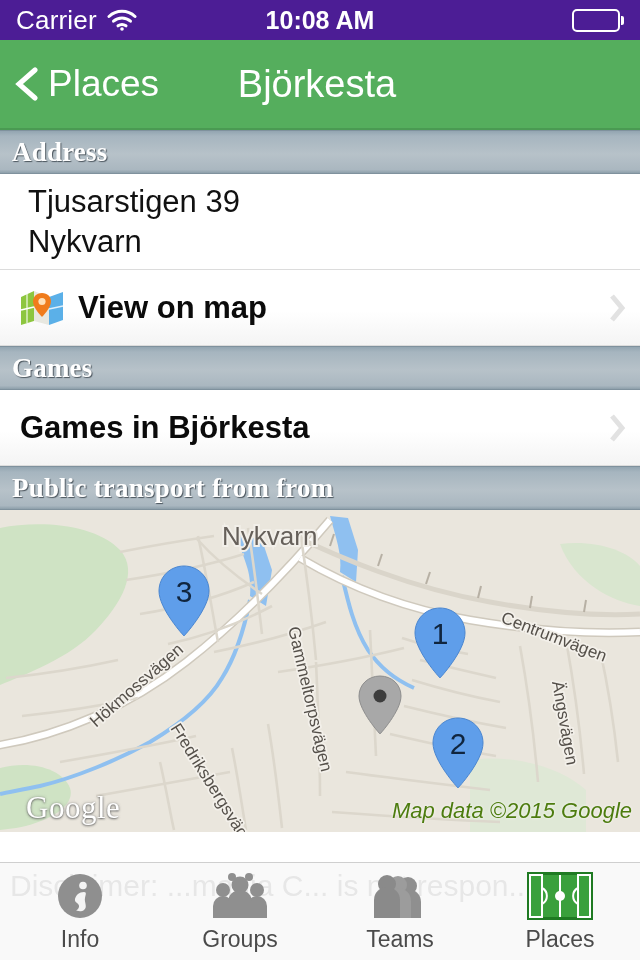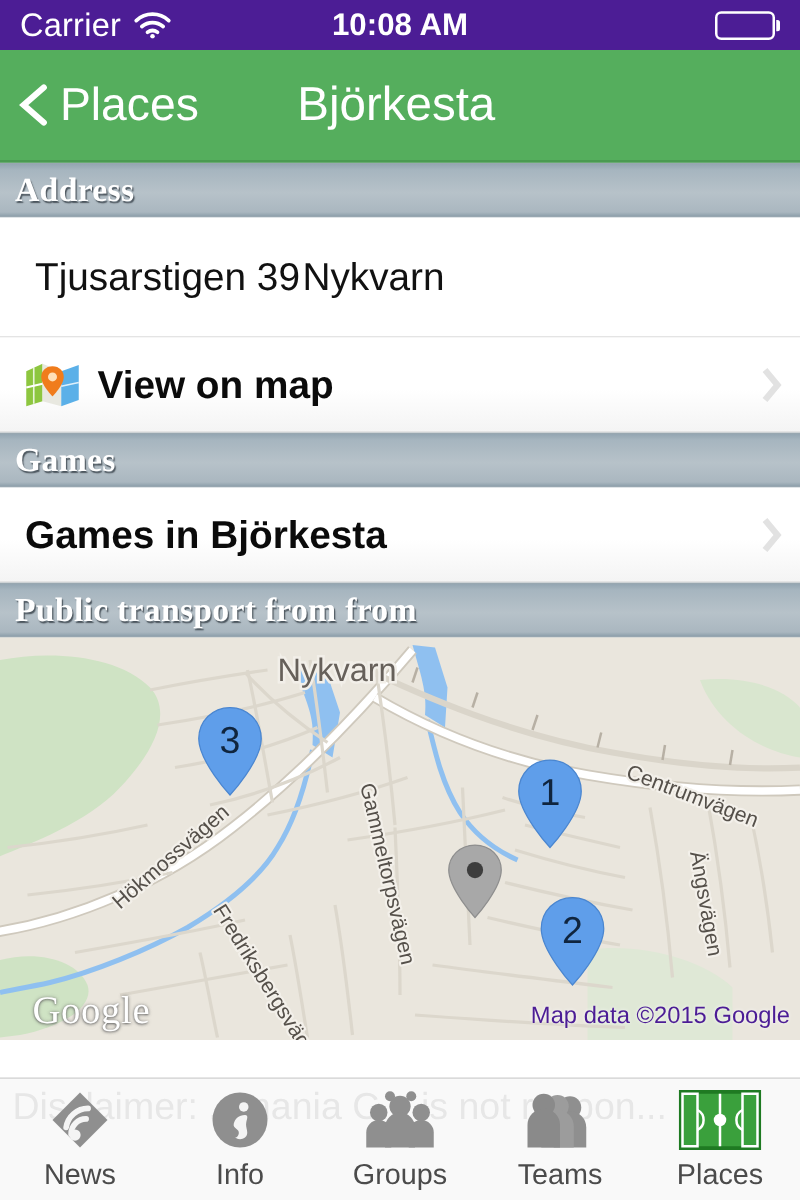--- a/index.html
+++ b/index.html
@@ -76,21 +76,21 @@
     background: linear-gradient(to bottom, #ffffff 0%, #ffffff 55%, #f4f4f4 100%);
     border-bottom: 1px solid #dcdcdc;
     display: flex; align-items: center;
     padding: 0 14px 0 28px;
     position: relative;
   }
   .cell.address-cell {
     min-height: 96px; align-items: center;
     background: #ffffff; padding-left: 28px;
   }
-  .addr-lines { display: flex; flex-direction: row; gap: 2px; }
+  .addr-lines { display: flex; flex-direction: column; gap: 2px; }
   .addr-lines div { font-size: 31px; color: #111; line-height: 1.22; }
 
   .cell.link-cell { height: 76px; cursor: pointer; padding-left: 20px; }
   .cell.link-cell.indent { padding-left: 20px; }
   .cell-label { font-size: 31px; font-weight: bold; color: #0b0b0b; }
   .chev-right {
     margin-left: auto; width: 18px; height: 30px;
   }
 
   
@@ -108,22 +108,23 @@
   .gm-watermark {
     position: absolute; left: 10px; bottom: 6px;
     font-family: "Liberation Serif", serif;
     font-size: 31px; color: #ffffff;
     text-shadow: 0 1px 2px rgba(90,90,90,.85), 0 0 3px rgba(120,120,120,.7);
     letter-spacing: .5px;
     margin-left: 16px;
   }
   .gm-attrib {
     position: absolute; right: 8px; bottom: 8px;
-    font-size: 19px; color: #4c1d95;
+    font-size: 22px; color: #4d7c0f;
     text-shadow: 0 0 3px rgba(255,255,255,.95);
+    font-style: italic;
   }
 
   
   .disclaimer {
     position: absolute; left: 0; right: 0;
     top: 860px; padding: 6px 10px 0 10px;
     font-size: 30px; color: #7d7d7d; line-height: 1.33;
     z-index: 1;
   }
 
@@ -318,33 +319,20 @@
     <div class="gm-watermark">Google</div>
     <div class="gm-attrib">Map data ©2015 Google</div>
   </div>
 
   <div class="disclaimer">
     <div>Disclaimer: ...mania C... is not respon...</div>
   </div>
 
   <div class="tabbar">
 
-    <div class="tab">
-      <span class="tab-icon">
-        <svg width="52" height="52" viewBox="0 0 52 52">
-          <path d="M26 4 L48 26 L26 48 L4 26 Z" fill="#8f8f8f"></path>
-          <g fill="none" stroke="#f4f4f4" stroke-width="4.5" stroke-linecap="round">
-            <path d="M14 30 A18 18 0 0 1 34 18" transform="rotate(-10 26 26)"></path>
-            <path d="M17 36 A12 12 0 0 1 31 26" transform="rotate(-10 26 26)"></path>
-          </g>
-          <circle cx="22" cy="38" r="4.5" fill="#f4f4f4"></circle>
-        </svg>
-      </span>
-      <span class="tab-label">News</span>
-    </div>
 
     <div class="tab">
       <span class="tab-icon">
         <svg width="52" height="52" viewBox="0 0 52 52">
           <circle cx="26" cy="26" r="22" fill="#8f8f8f"></circle>
           <circle cx="29" cy="15.5" r="3.8" fill="#f4f4f4"></circle>
           <path d="M30 22 C25 22 22 25 21 29 C20 33 26 33 25 37 C24 40.5 22 40 22 40 C22 40 26 43 30 40 C34 37 30 32 31 28 C31.6 25 33 22 30 22 Z" fill="#f4f4f4"></path>
         </svg>
       </span>
       <span class="tab-label">Info</span>

